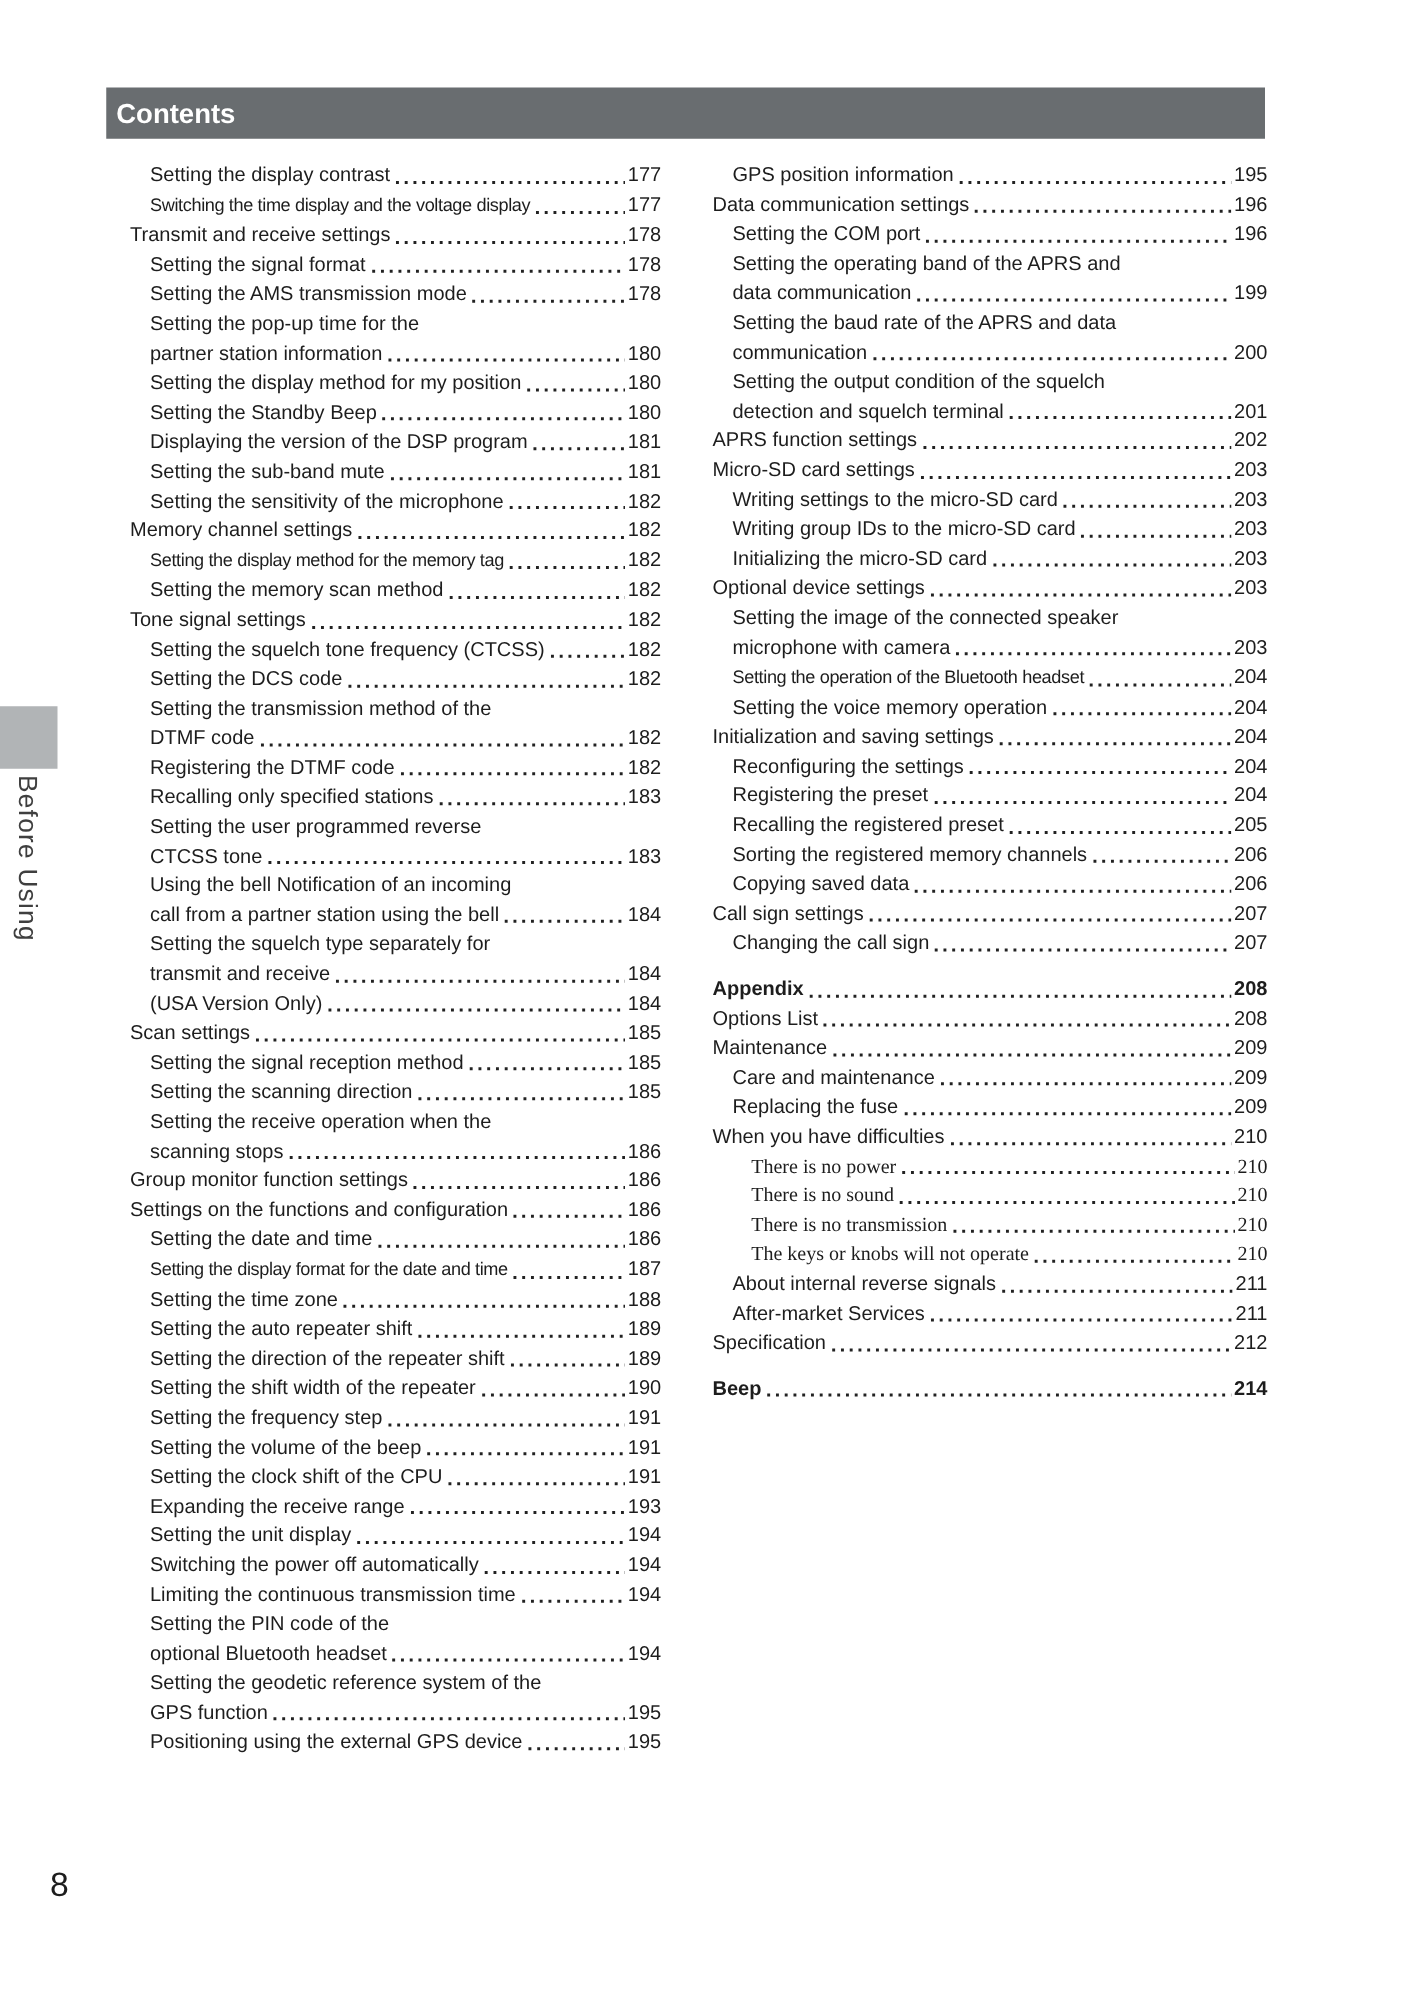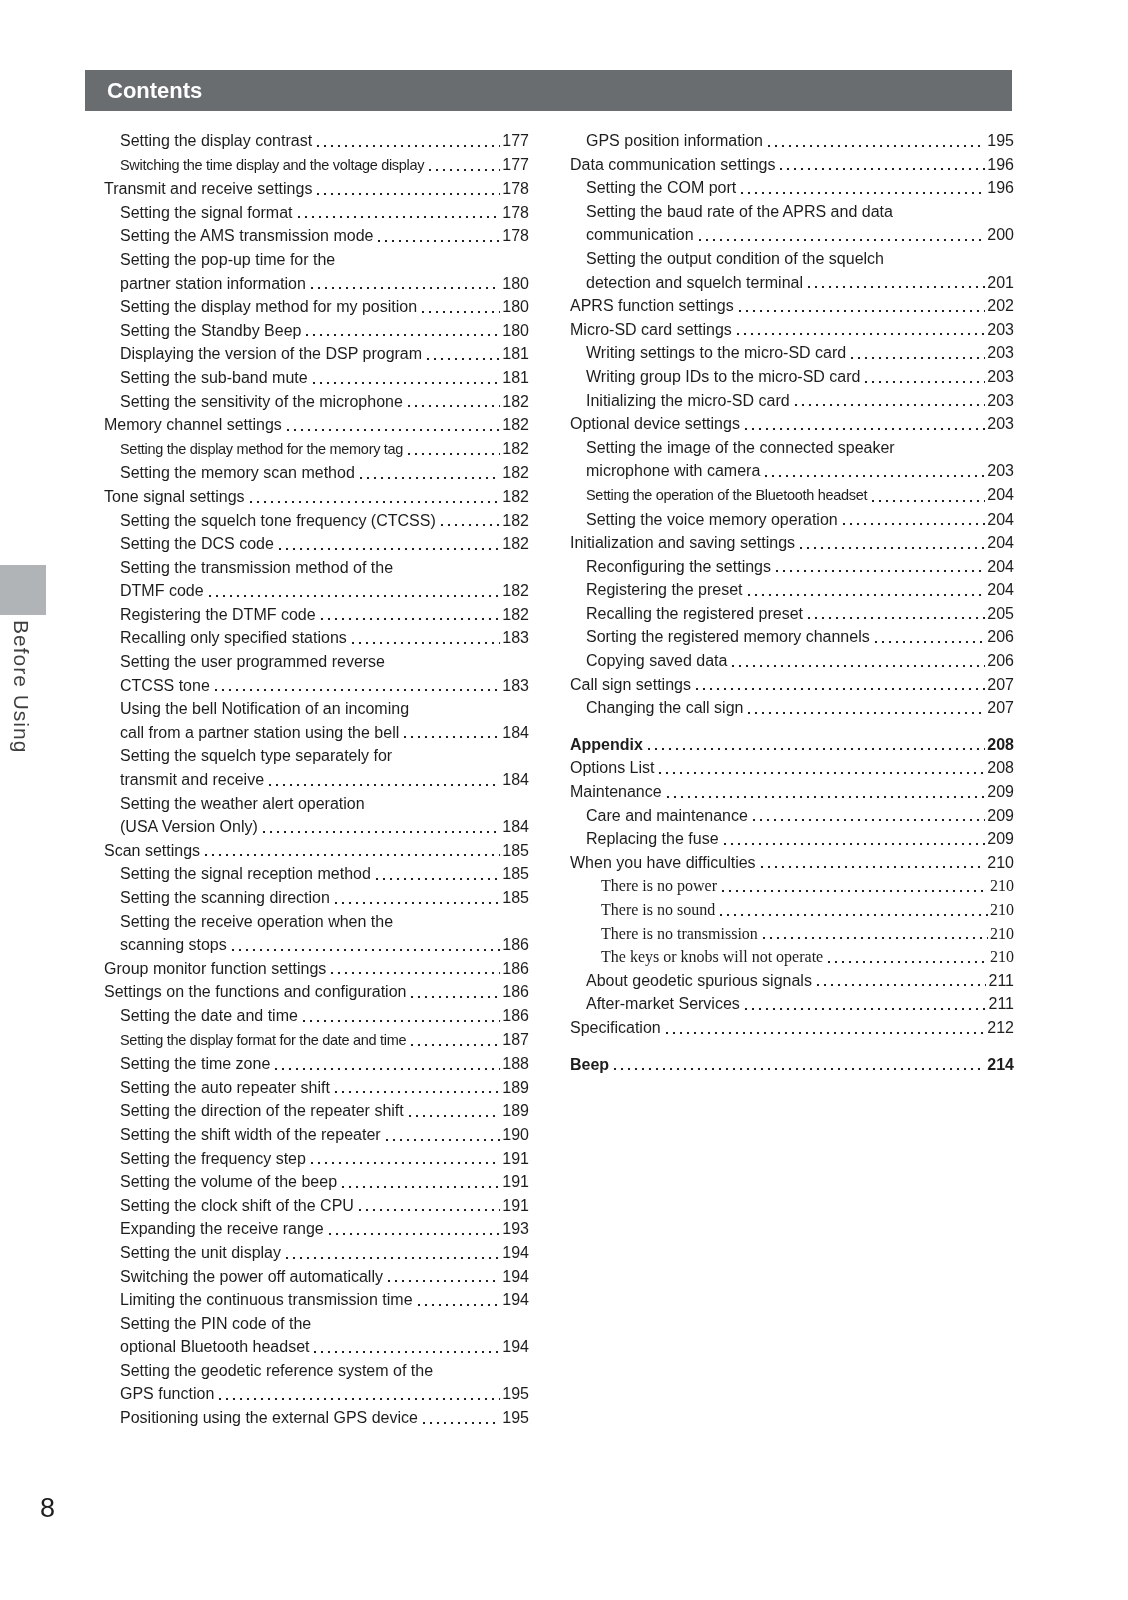--- a/index.html
+++ b/index.html
@@ -6,21 +6,21 @@
   body {
     width:1128px; height:1600px; position:relative;
     background:#ffffff; color:#1d1d1d;
     font-family:"Liberation Sans", sans-serif;
     overflow:hidden;
   }
   .header-bar {
     position:absolute; left:85px; top:70px; width:927px; height:41px;
     background:#696d70; color:#ffffff;
     font-size:22px; font-weight:bold; line-height:41px;
-    padding-left:22px; box-sizing:border-box;
+    padding-left:8px; box-sizing:border-box;
   }
   .columns {
     position:absolute; left:89px; top:129px; width:927px;
     display:flex; align-items:flex-start;
   }
   .col-left  { width:440px; padding-left:15px; box-sizing:border-box; margin-right:41px; }
   .col-right { width:444px; box-sizing:border-box; }
 
   .toc-entry { font-size:16px; line-height:23.6px; }
   .indent-1 { padding-left:16px; }
@@ -223,21 +223,20 @@
       </div>
       <div class="toc-entry indent-1">
         <div class="toc-line">Setting the squelch type separately for</div>
         <div class="toc-lastline">
           <span class="toc-text">transmit and receive</span>
           <span class="dots"></span>
           <span class="toc-page">184</span>
         </div>
       </div>
       <div class="toc-entry indent-1">
-        <div class="toc-line">Setting the weather alert operation</div>
         <div class="toc-lastline">
           <span class="toc-text">(USA Version Only)</span>
           <span class="dots"></span>
           <span class="toc-page">184</span>
         </div>
       </div>
       <div class="toc-entry indent-0">
         <div class="toc-lastline">
           <span class="toc-text">Scan settings</span>
           <span class="dots"></span>
@@ -411,20 +410,28 @@
         </div>
       </div>
       <div class="toc-entry indent-1">
         <div class="toc-lastline">
           <span class="toc-text">Setting the COM port</span>
           <span class="dots"></span>
           <span class="toc-page">196</span>
         </div>
       </div>
       <div class="toc-entry indent-1">
+        <div class="toc-line">Setting the operating band of the APRS and</div>
+        <div class="toc-lastline">
+          <span class="toc-text">data communication</span>
+          <span class="dots"></span>
+          <span class="toc-page">199</span>
+        </div>
+      </div>
+      <div class="toc-entry indent-1">
         <div class="toc-line">Setting the baud rate of the APRS and data</div>
         <div class="toc-lastline">
           <span class="toc-text">communication</span>
           <span class="dots"></span>
           <span class="toc-page">200</span>
         </div>
       </div>
       <div class="toc-entry indent-1">
         <div class="toc-line">Setting the output condition of the squelch</div>
         <div class="toc-lastline">
@@ -619,21 +626,21 @@
       </div>
       <div class="toc-entry indent-2">
         <div class="toc-lastline">
           <span class="toc-text">The keys or knobs will not operate</span>
           <span class="dots"></span>
           <span class="toc-page">210</span>
         </div>
       </div>
       <div class="toc-entry indent-1">
         <div class="toc-lastline">
-          <span class="toc-text">About geodetic spurious signals</span>
+          <span class="toc-text">About internal reverse signals</span>
           <span class="dots"></span>
           <span class="toc-page">211</span>
         </div>
       </div>
       <div class="toc-entry indent-1">
         <div class="toc-lastline">
           <span class="toc-text">After-market Services</span>
           <span class="dots"></span>
           <span class="toc-page">211</span>
         </div>

